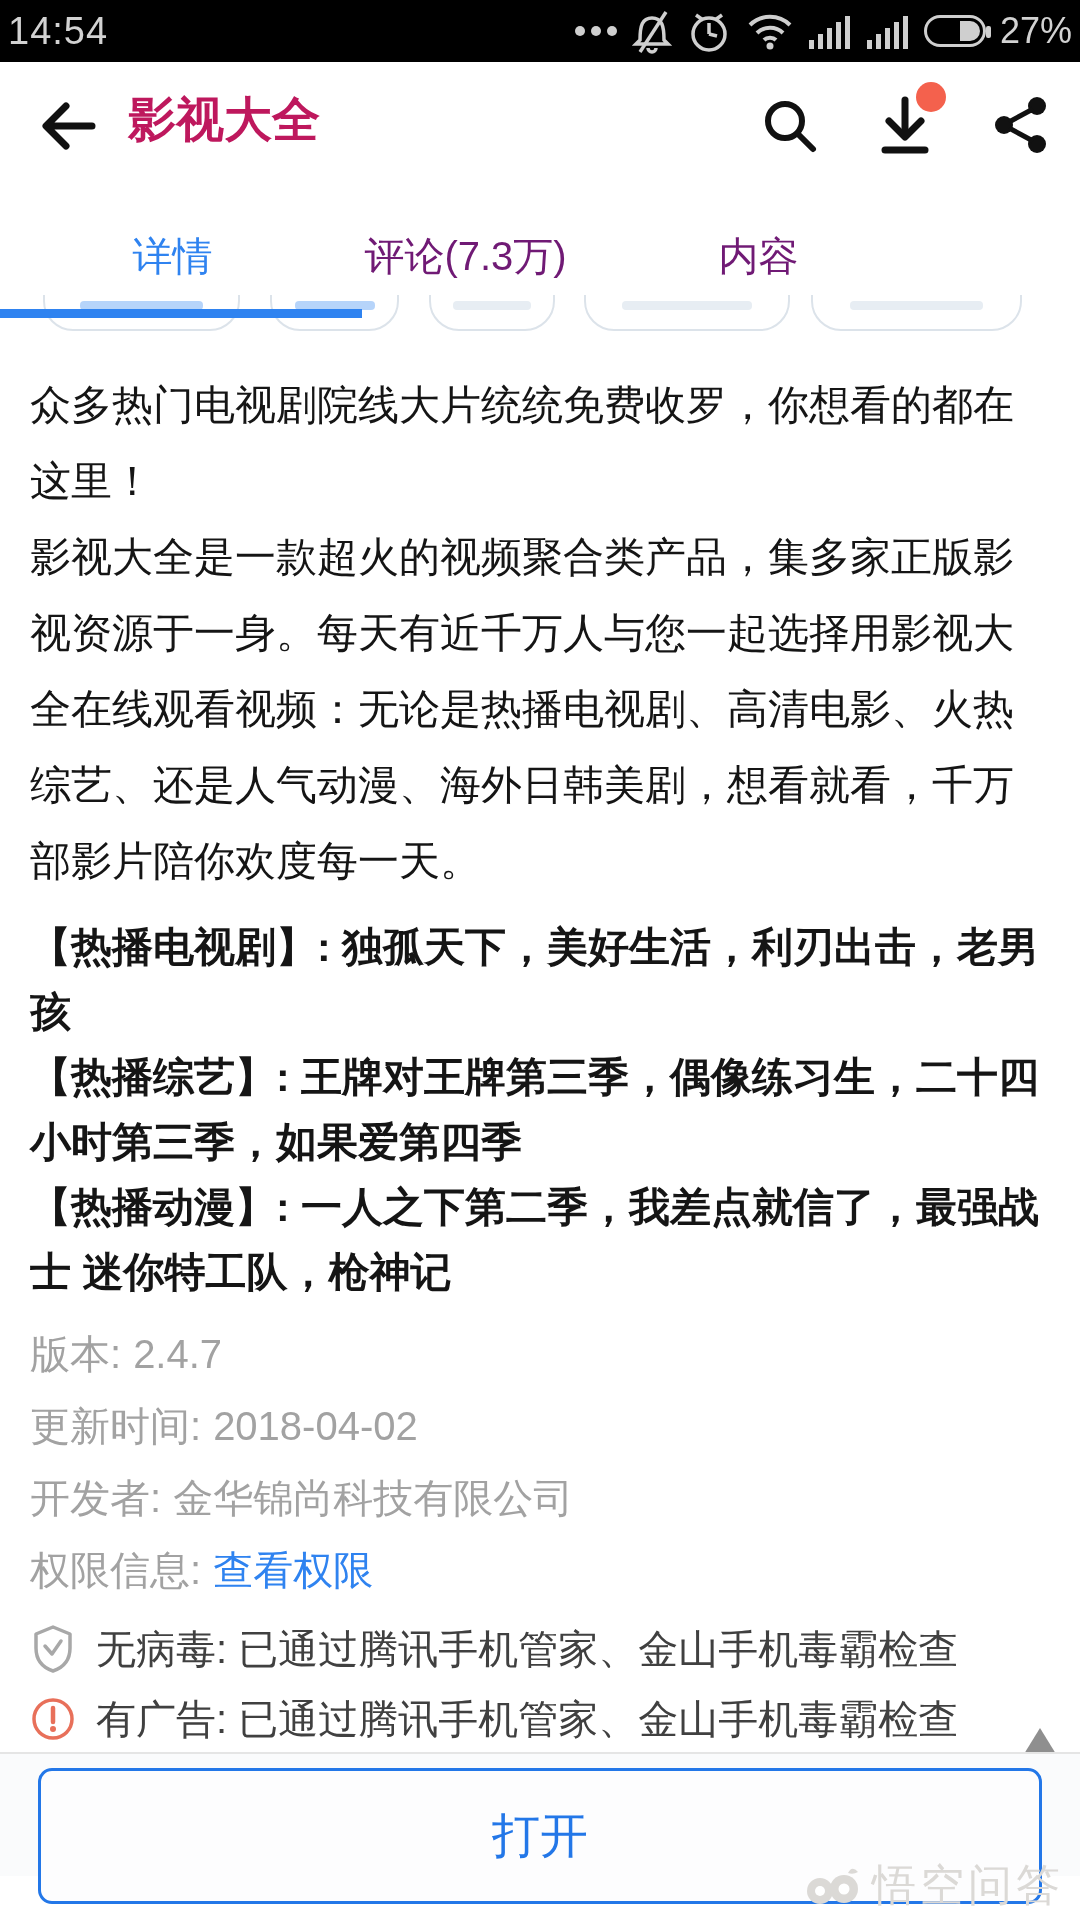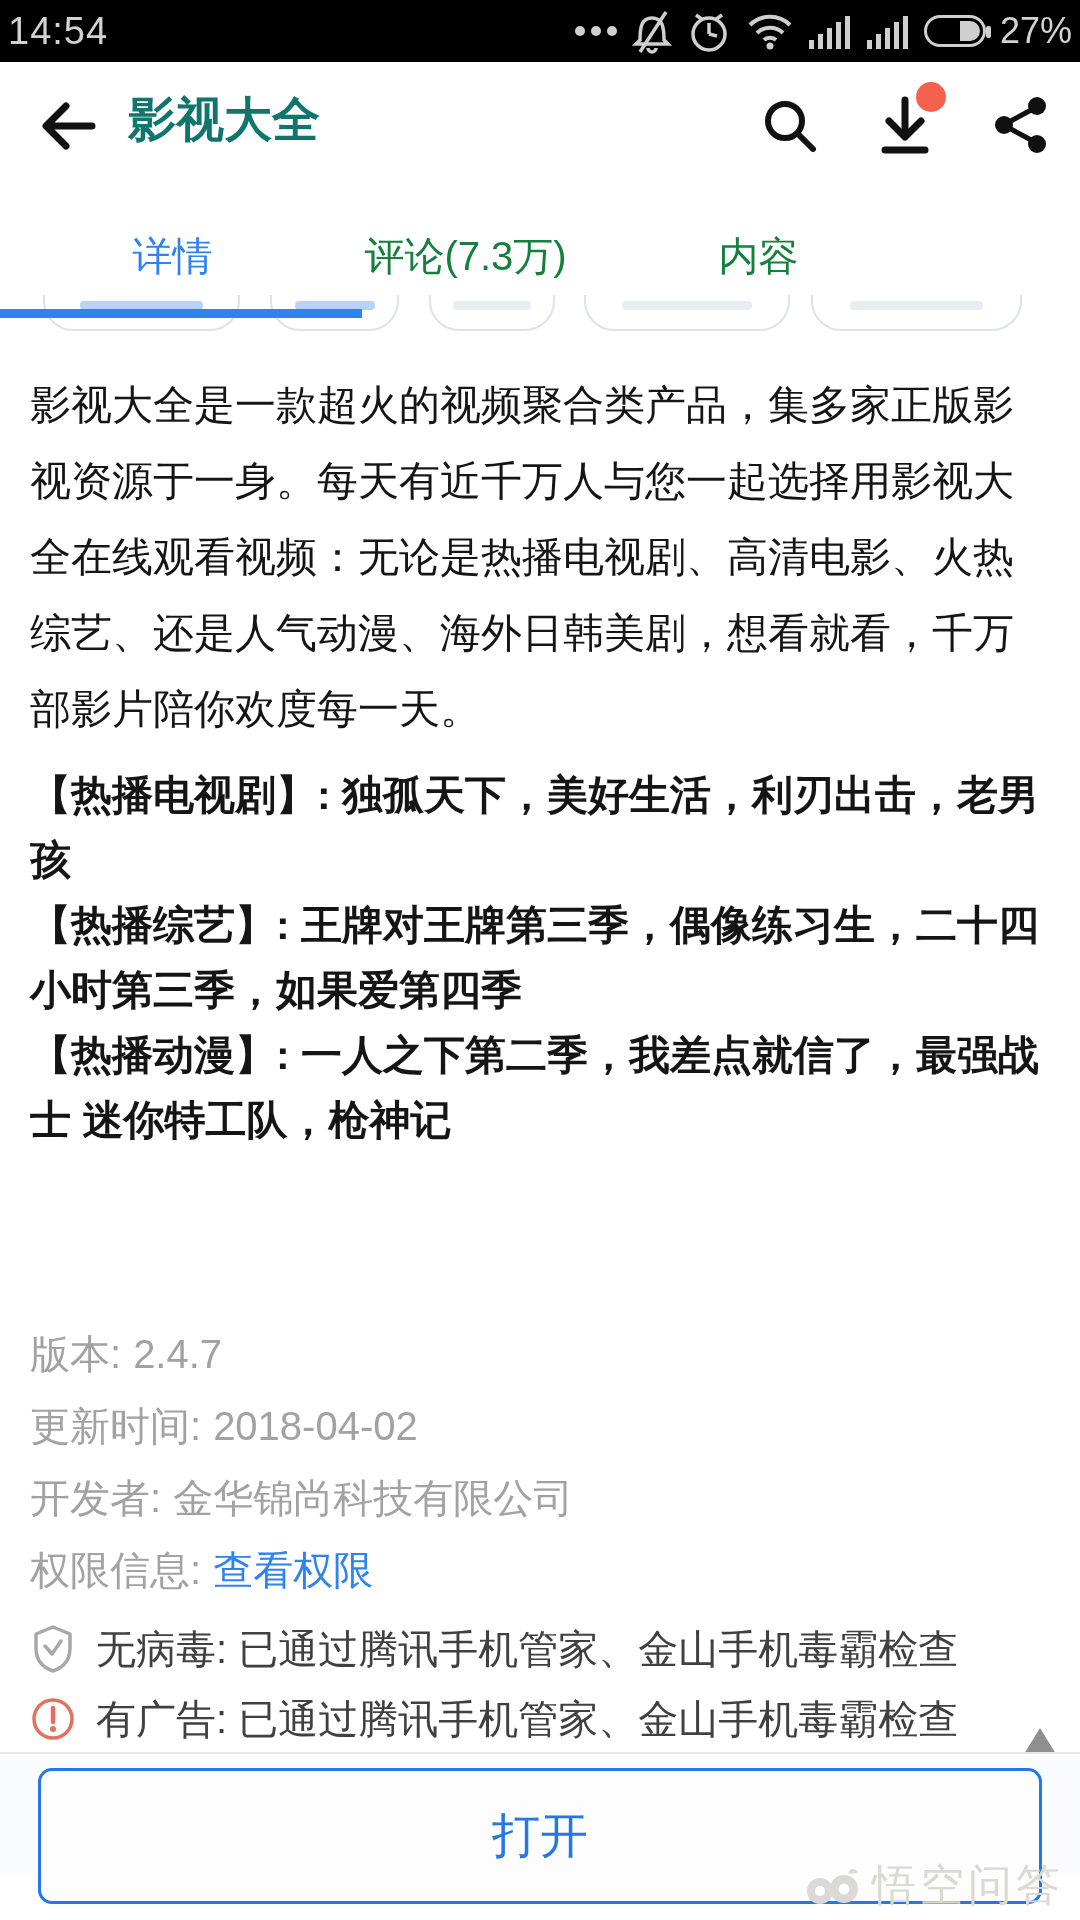--- a/index.html
+++ b/index.html
@@ -14,29 +14,29 @@
   .sb-right svg{display:block;}
   .battery{position:relative;width:62px;height:32px;border:3px solid #cfcfcf;border-radius:16px;box-sizing:border-box;}
   .battery .fill{position:absolute;right:3px;top:3px;bottom:3px;width:20px;background:#cfcfcf;border-radius:0 10px 10px 0;}
   .battery .nub{position:absolute;right:-8px;top:8px;width:5px;height:12px;background:#cfcfcf;border-radius:2px;}
   .sb-time{letter-spacing:1px;}
   .sb-pct{font-size:36px;}
 
   
   .app-bar{position:absolute;top:62px;left:0;width:1080px;height:128px;background:#fff;}
   .back-btn{position:absolute;left:36px;top:32px;width:64px;height:64px;}
-  .app-title{position:absolute;left:128px;top:26px;font-size:48px;font-weight:600;color:#0f766e;}
+  .app-title{position:absolute;left:128px;top:26px;font-size:48px;font-weight:600;color:#be185d;}
   .appbar-icons{position:absolute;right:30px;top:34px;display:flex;align-items:center;gap:58px;}
   .icon-btn{position:relative;width:58px;height:58px;display:flex;align-items:center;justify-content:center;}
   .red-dot{position:absolute;right:-12px;top:-14px;width:30px;height:30px;border-radius:50%;background:#f4614d;}
 
   
   .tab-row{position:absolute;top:190px;left:0;width:880px;height:102px;display:flex;margin-left:26px;}
   .tab{width:293px;display:flex;justify-content:center;align-items:flex-end;padding-bottom:8px;
-       box-sizing:border-box;font-size:40px;color:#15803d;}
+       box-sizing:border-box;font-size:40px;color:#701a75;}
   .tab.active{color:#2f83f0;}
   .tab-underline{position:absolute;top:309px;left:0;width:362px;height:9px;background:#2f83f0;z-index:6;}
 
   
   .pills-strip{position:absolute;top:295px;left:0;width:1080px;height:38px;overflow:hidden;z-index:2;}
   .pill{position:absolute;top:-46px;height:82px;box-sizing:border-box;border:2px solid #dce3ea;
         border-radius:30px;background:#fff;}
   .pill .smudge{position:absolute;left:18%;right:18%;top:50px;height:9px;border-radius:4px;background:#e7edf3;}
   .pill.blue .smudge{background:rgba(47,131,240,0.35);}
 
@@ -177,20 +177,21 @@
       </div>
     <div class="pill" style="left:584px;width:206px;">
         <div class="smudge"></div>
       </div>
     <div class="pill" style="left:811px;width:211px;">
         <div class="smudge"></div>
       </div>
   </div>
 
   <div class="desc">
+    <p>众多热门电视剧院线大片统统免费收罗，你想看的都在这里！</p>
     <p>影视大全是一款超火的视频聚合类产品，集多家正版影视资源于一身。每天有近千万人与您一起选择用影视大全在线观看视频：无论是热播电视剧、高清电影、火热综艺、还是人气动漫、海外日韩美剧，想看就看，千万部影片陪你欢度每一天。</p>
     <div class="hot-block">
       <p>【热播电视剧】: 独孤天下，美好生活，利刃出击，老男孩</p>
       <p>【热播综艺】: 王牌对王牌第三季，偶像练习生，二十四小时第三季，如果爱第四季</p>
       <p>【热播动漫】: 一人之下第二季，我差点就信了，最强战士 迷你特工队，枪神记</p>
     </div>
   </div>
 
   <div class="meta">
     <p>

